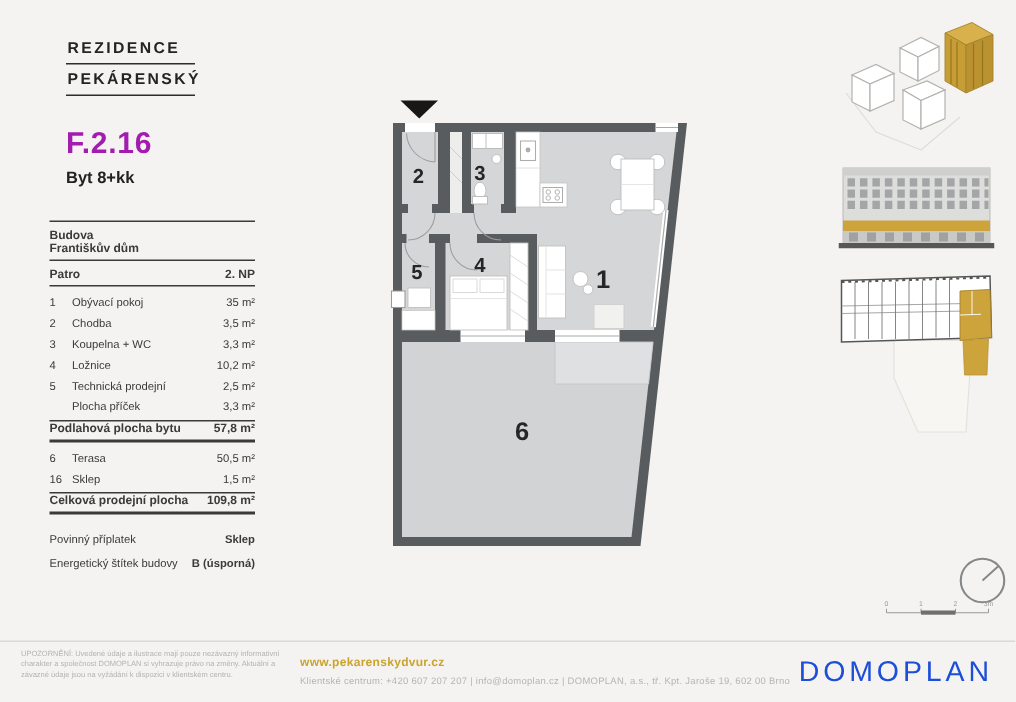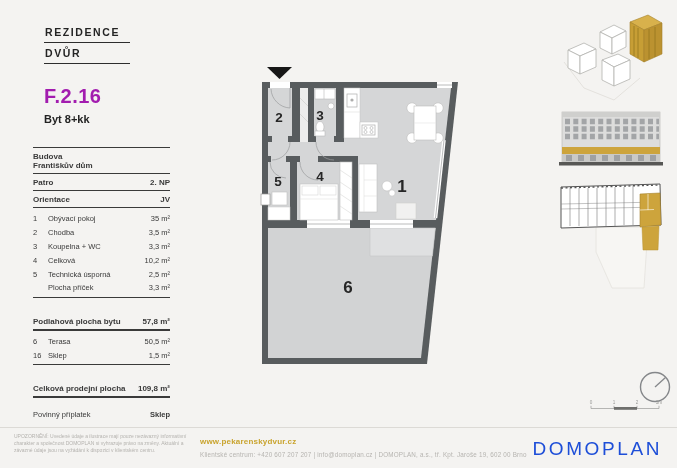--- a/index.html
+++ b/index.html
@@ -21,21 +21,21 @@
   .info{position:absolute;left:33px;top:147px;width:137px;font-size:7.5px;color:#3a3a3a;}
   .hrow{display:flex;justify-content:space-between;align-items:baseline;
         font-weight:bold;font-size:8px;padding:4px 0 3px;border-bottom:1px solid #3a3a3a;}
   .hrow:first-child{border-top:1px solid #3a3a3a;flex-direction:column;}
   .rooms{margin-top:4px;}
   .rrow{display:flex;align-items:baseline;padding:2.4px 0;}
   .rrow .num{width:15px;}
   .rrow .nm{flex:1;}
   .rrow .ar{white-space:nowrap;}
   .trow{display:flex;justify-content:space-between;align-items:center;
-        font-weight:bold;font-size:8px;padding:19px 0 3px;
+        font-weight:bold;font-size:8px;padding:0 0 3px;
         border-top:1px solid #3a3a3a;border-bottom:2.2px solid #3a3a3a;margin-top:2px;}
   .extras{margin-top:4px;}
   .sur{margin-top:9px;}
   .srow{display:flex;justify-content:space-between;align-items:flex-end;padding:3.2px 0;}
   .srow .val{font-weight:bold;text-align:right;}
 
   
   .plan-svg{position:absolute;left:255px;top:55px;width:215px;height:320px;}
   .axo-svg{position:absolute;left:556px;top:10px;width:112px;height:92px;}
   .elev-svg{position:absolute;left:559px;top:106px;width:104px;height:64px;}
@@ -52,64 +52,60 @@
            color:#c9a42e;text-decoration:none;letter-spacing:.2px;}
   .contact{position:absolute;left:200px;top:451px;font-size:6.3px;color:#b6b4b0;letter-spacing:.2px;}
   .company{position:absolute;right:15px;top:438px;font-size:19px;color:#1d4ed8;
            letter-spacing:2.6px;font-weight:400;}
 </style>
 </head>
 <body>
 
 <div class="logo">
   <div class="logo-line">REZIDENCE</div>
-  <div class="logo-line">DVŮR</div>
+  <div class="logo-line">PEKÁRENSKÝ</div>
 </div>
 
 <div class="unit-code">F.2.16</div>
 <div class="unit-type">Byt 8+kk</div>
 
 <div class="info">
   <div class="hrow">
     <span>Budova</span>
     <span>Františkův dům</span>
   </div>
   <div class="hrow">
     <span>Patro</span>
     <span>2. NP</span>
   </div>
-  <div class="hrow">
-    <span>Orientace</span>
-    <span>JV</span>
-  </div>
 
   <div class="rooms">
     <div class="rrow">
       <span class="num">1</span>
       <span class="nm">Obývací pokoj</span>
       <span class="ar">35 m²</span>
     </div>
     <div class="rrow">
       <span class="num">2</span>
       <span class="nm">Chodba</span>
       <span class="ar">3,5 m²</span>
     </div>
     <div class="rrow">
       <span class="num">3</span>
       <span class="nm">Koupelna + WC</span>
       <span class="ar">3,3 m²</span>
     </div>
     <div class="rrow">
       <span class="num">4</span>
-      <span class="nm">Celková</span>
+      <span class="nm">Ložnice</span>
       <span class="ar">10,2 m²</span>
     </div>
     <div class="rrow">
       <span class="num">5</span>
-      <span class="nm">Technická úsporná</span>
+      <span class="nm">Technická prodejní</span>
       <span class="ar">2,5 m²</span>
     </div>
     <div class="rrow">
       <span class="num"></span>
       <span class="nm">Plocha příček</span>
       <span class="ar">3,3 m²</span>
     </div>
   </div>
 
   <div class="trow">
@@ -132,20 +128,24 @@
 
   <div class="trow">
     <span>Celková prodejní plocha</span>
     <span>109,8 m²</span>
   </div>
 
   <div class="sur">
     <div class="srow">
       <span>Povinný příplatek</span>
       <span class="val">Sklep</span>
+    </div>
+    <div class="srow">
+      <span>Energetický štítek budovy</span>
+      <span class="val">B (úsporná)</span>
     </div>
   </div>
 </div>
 
 <svg class="plan-svg" viewBox="255 55 215 320">
 
   <polygon points="267,67 292,67 279.5,79" fill="#171717"></polygon>
 
   <polygon points="262,82 458,82 427,364 262,364" fill="#585c5e"></polygon>
 

